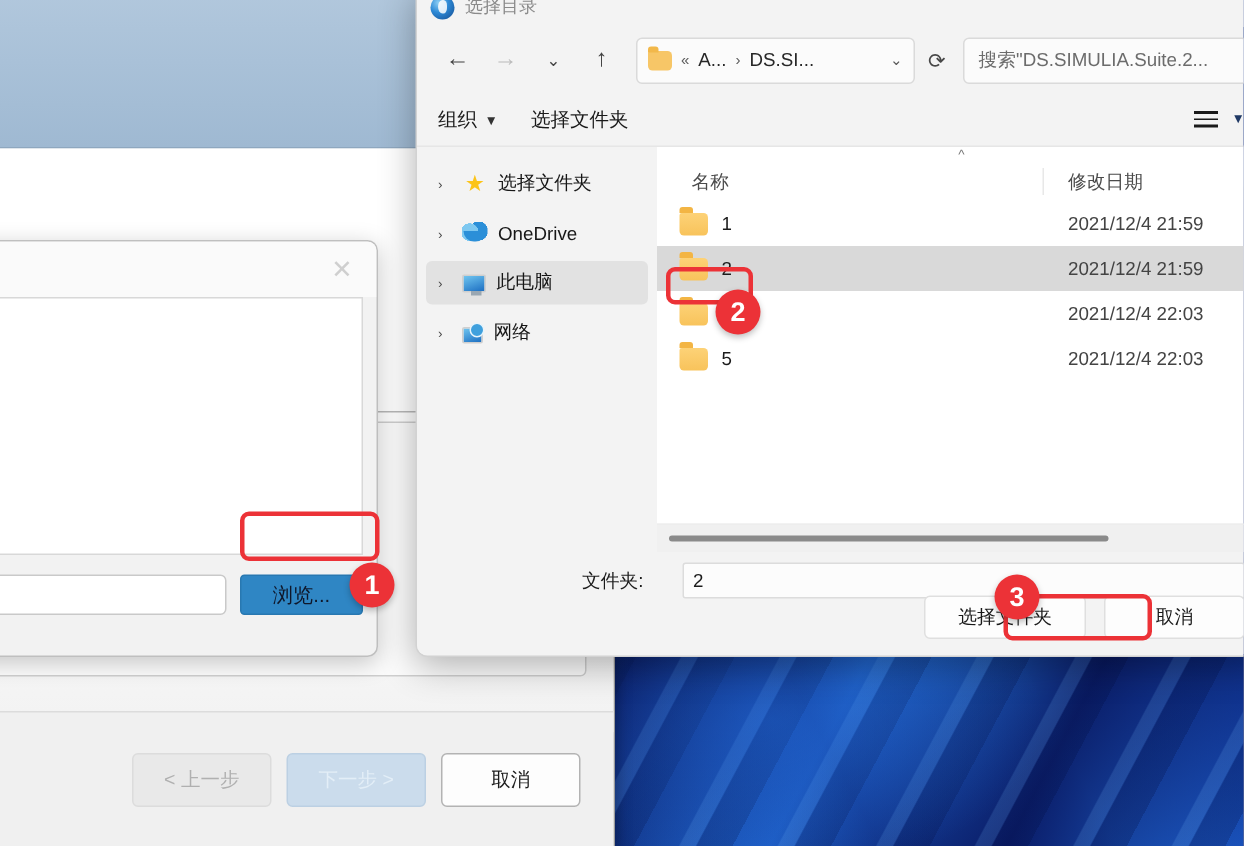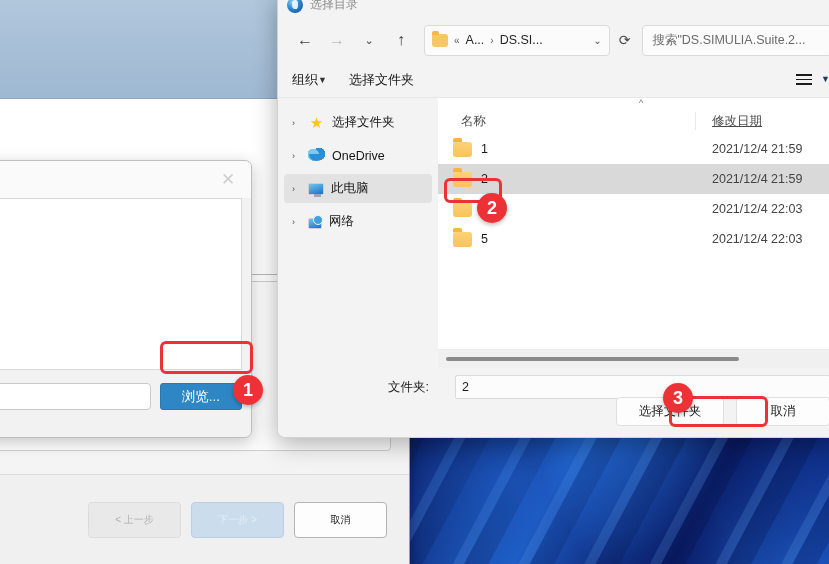--- a/index.html
+++ b/index.html
@@ -75,21 +75,21 @@
   }
   #wizard-footer {
     position: absolute; left: 0; right: 0; bottom: 0; height: 90px;
     background: #f0f0f0;
     border-top: 1px solid #dcdcdc;
     display: flex; align-items: center; justify-content: flex-end;
     gap: 10px; padding-right: 22px;
   }
   .wiz-btn {
     width: 93px; height: 36px; border-radius: 4px;
-    font-size: 10px; font-family: "Liberation Sans", sans-serif;
+    font-size: 13px; font-family: "Liberation Sans", sans-serif;
     display: flex; align-items: center; justify-content: center;
     background: #fdfdfd; border: 1px solid #b3b3b3; color: #1c1c1c;
   }
   .wiz-btn.disabled { background: #e9e9e9; border-color: #dcdcdc; color: #b0b0b0; }
   .wiz-btn.next     { background: #cbdcec; border-color: #bcd0e3; color: #e3eef7; }
 
   
   #dirdlg {
     position: absolute; left: -236px; top: 160px;
     width: 488px; height: 278px;
@@ -117,21 +117,21 @@
     display: flex; align-items: center; gap: 9px;
   }
   #dir-input {
     flex: 1; height: 27px; background: #fff;
     border: 1px solid #c9c9c9; border-radius: 4px;
     font-size: 13px; padding: 0 7px; color: #111; outline: none;
   }
   #browse-btn {
     width: 82px; height: 27px; border-radius: 3px;
     background: #2f86c4; border: 1px solid #2878b1;
-    color: #ffffff; font-size: 13.5px;
+    color: #0f172a; font-size: 13.5px;
     display: flex; align-items: center; justify-content: center;
   }
   #dirdlg-btns {
     position: absolute; left: 0; right: 0; top: 256px;
     display: flex; justify-content: flex-end; gap: 13px; padding-right: 18px;
   }
   .dd-btn {
     height: 37px; border-radius: 4px; background: #f4f4f4;
     border: 1px solid #c2c2c2; color: #1c1c1c; font-size: 13.5px;
     display: flex; align-items: center; justify-content: center;
@@ -199,21 +199,21 @@
     border: none; background: transparent; outline: none; width: 100%;
     font-size: 12.5px; color: #6c6c6c;
     font-family: "Liberation Sans", sans-serif;
   }
   #search-input::placeholder { color: #6c6c6c; opacity: 1; }
 
   #picker-toolbar {
     height: 36px; display: flex; align-items: center; padding: 0 14px; gap: 22px;
     border-bottom: 1px solid #e6e6e6;
   }
-  .tb-item { font-size: 13px; color: #1a1a1a; display: flex; align-items: center; }
+  .tb-item { font-size: 13px; color: #1a1a1a; display: flex; align-items: center; gap: 5px; }
   .tb-caret { font-size: 9px; color: #333; }
   #tb-right { margin-left: auto; display: flex; align-items: center; gap: 9px; }
   #view-icon { display: flex; flex-direction: column; gap: 2.5px; }
   #view-icon i { display: block; width: 16px; height: 1.8px; background: #1a1a1a; }
   #view-caret { font-size: 9px; color: #1f3864; }
 
   #picker-main { display: flex; height: 270px; }
   #tree {
     width: 160px; background: #f3f3f3; padding-top: 6px; flex: none;
   }
@@ -253,21 +253,21 @@
     border-radius: 50%; background: #3fa0dd; border: 1px solid #e8f4fb;
   }
 
   #filelist { flex: 1; background: #ffffff; display: flex; flex-direction: column; }
   #fl-sortmark { height: 10px; text-align: center; font-size: 9px; color: #7a7a7a; line-height: 10px; }
   #fl-header {
     height: 26px; display: flex; align-items: center;
     font-size: 12.5px; color: #4b4b4b;
   }
   .col-name { width: 258px; padding-left: 23px; border-right: 1px solid #e8e8e8; height: 18px; display: flex; align-items: center; text-align: right; }
-  .col-date { padding-left: 16px; text-decoration: underline; }
+  .col-date { padding-left: 16px; }
   .fl-row {
     height: 30px; display: flex; align-items: center;
     font-size: 12.5px; color: #1c1c1c;
   }
   .fl-row.selected { background: #d9d9d9; }
   .fl-name { width: 258px; padding-left: 15px; display: flex; align-items: center; gap: 9px; }
   .fl-date { padding-left: 16px; color: #444; }
   .folder-ico {
     width: 19px; height: 15px; flex: none; position: relative;
     background: linear-gradient(180deg, #fdd277, #f8c35b);

